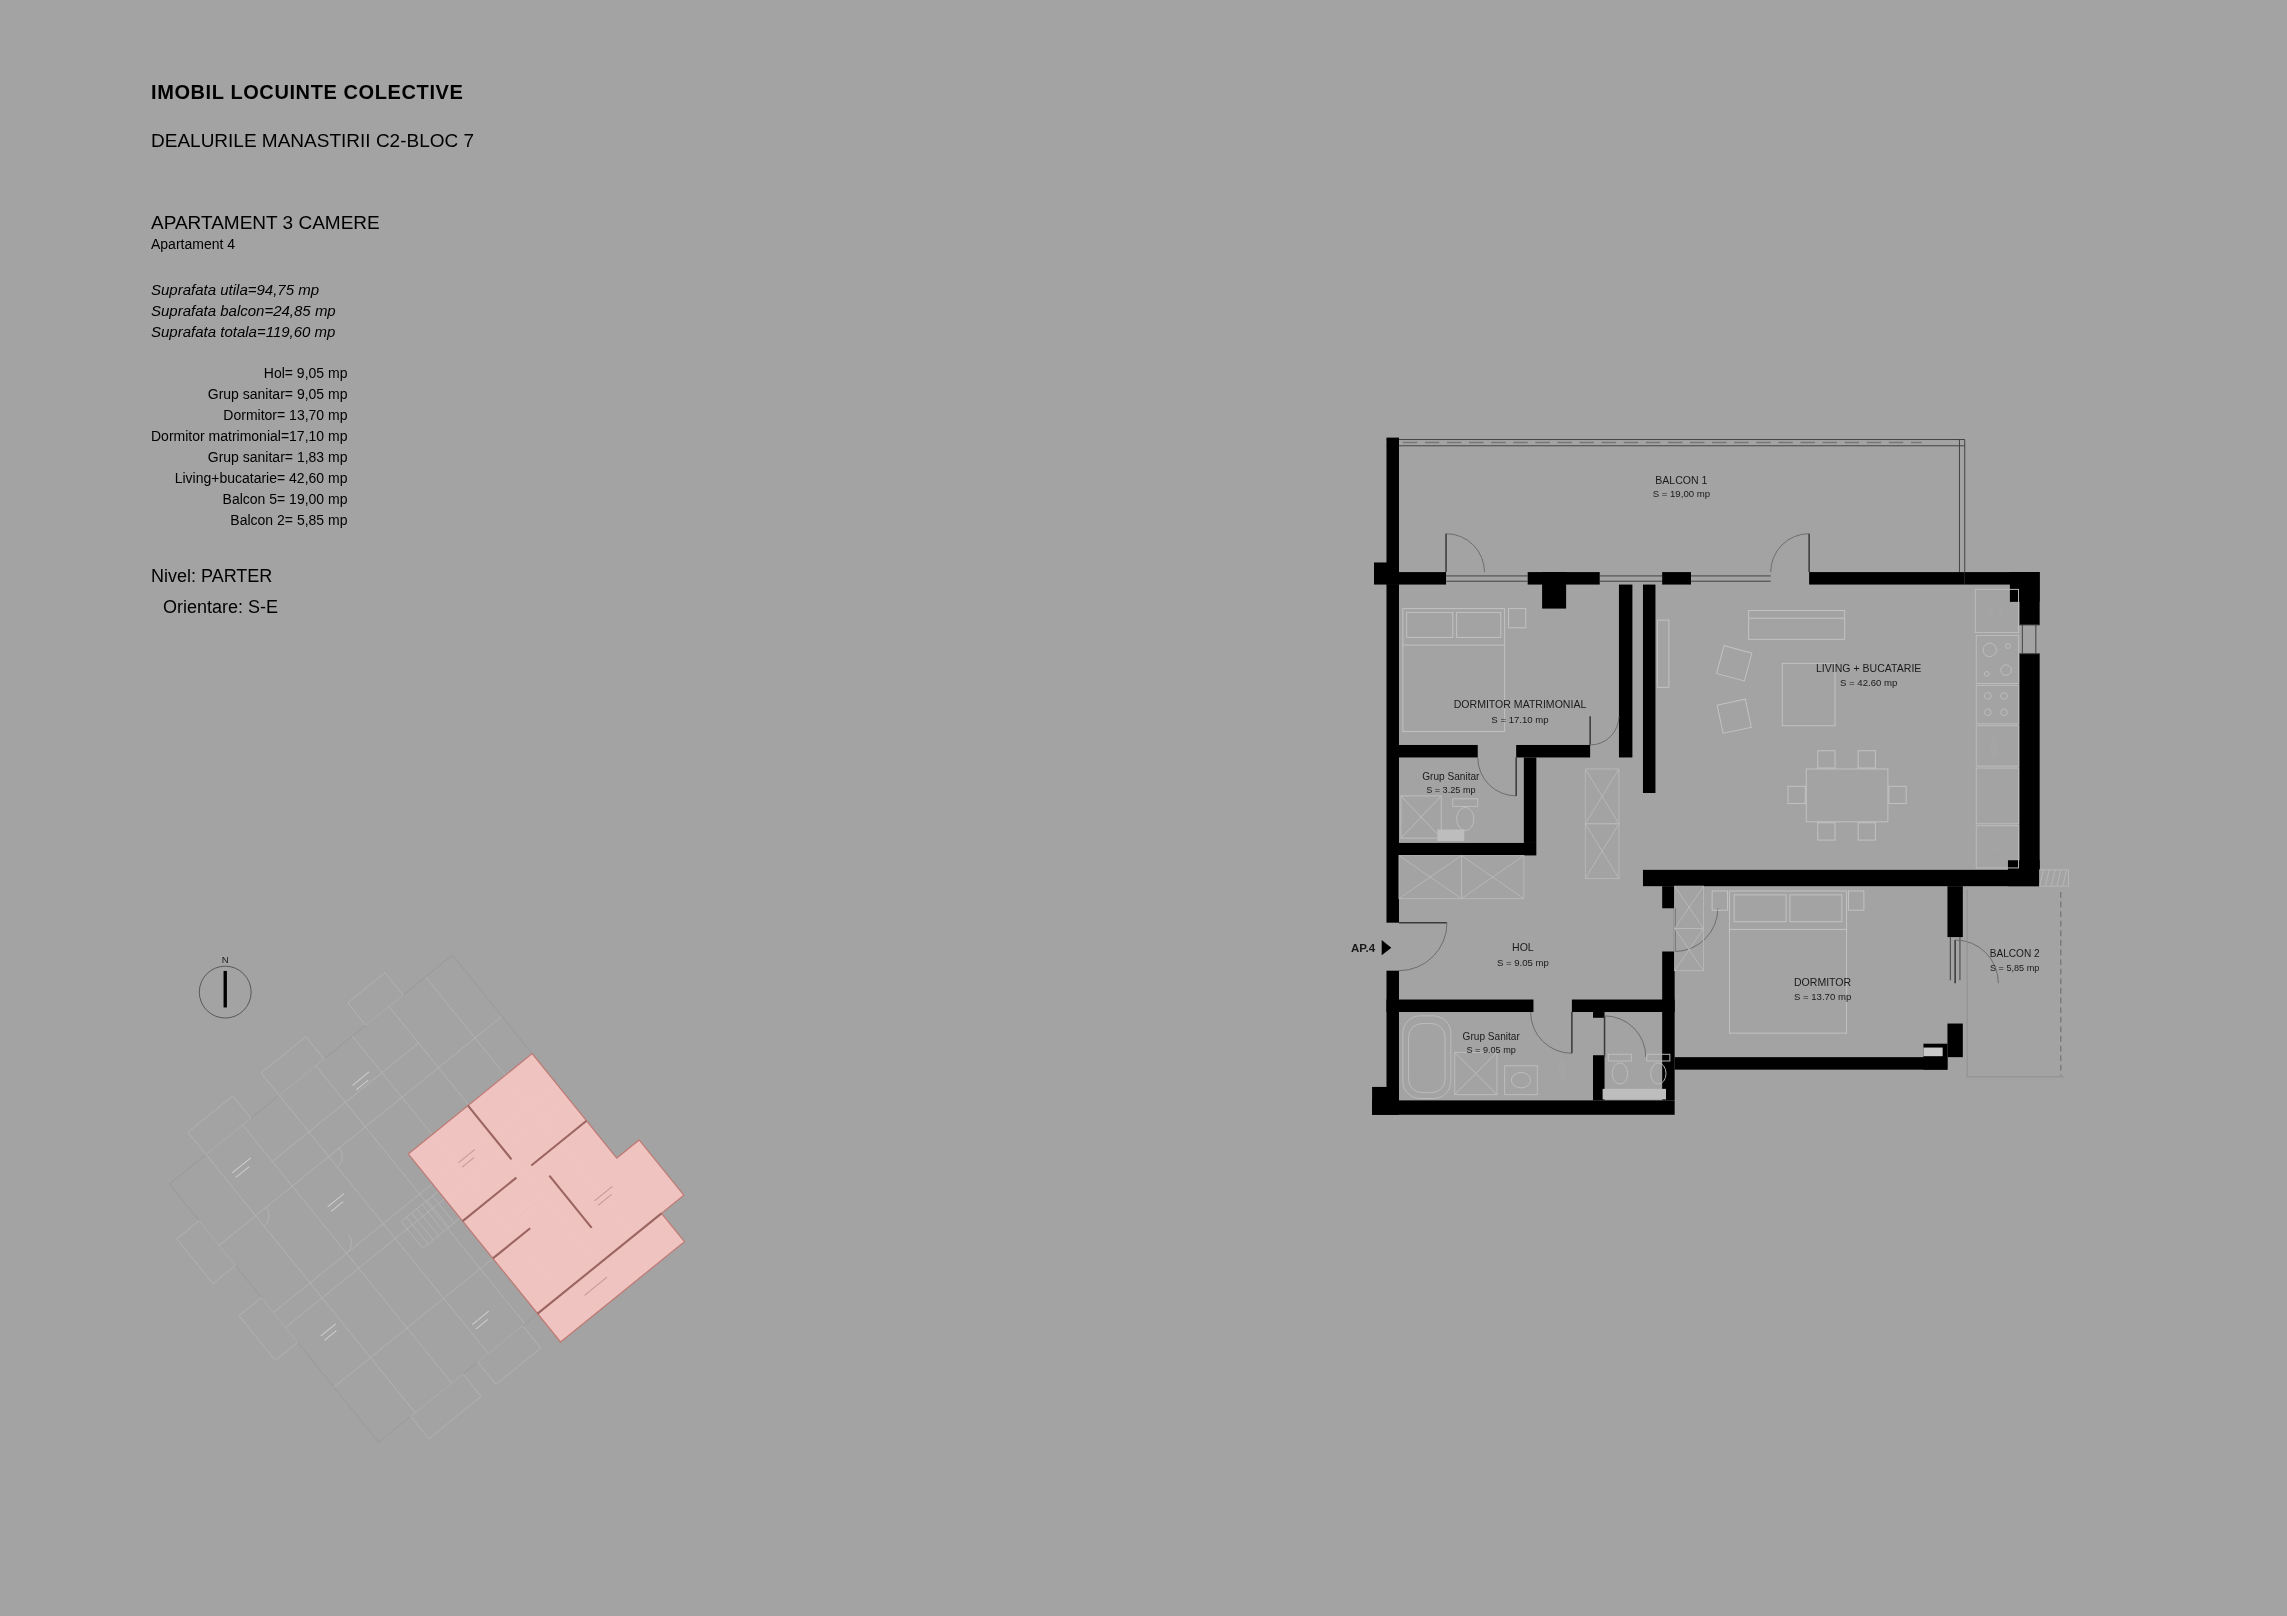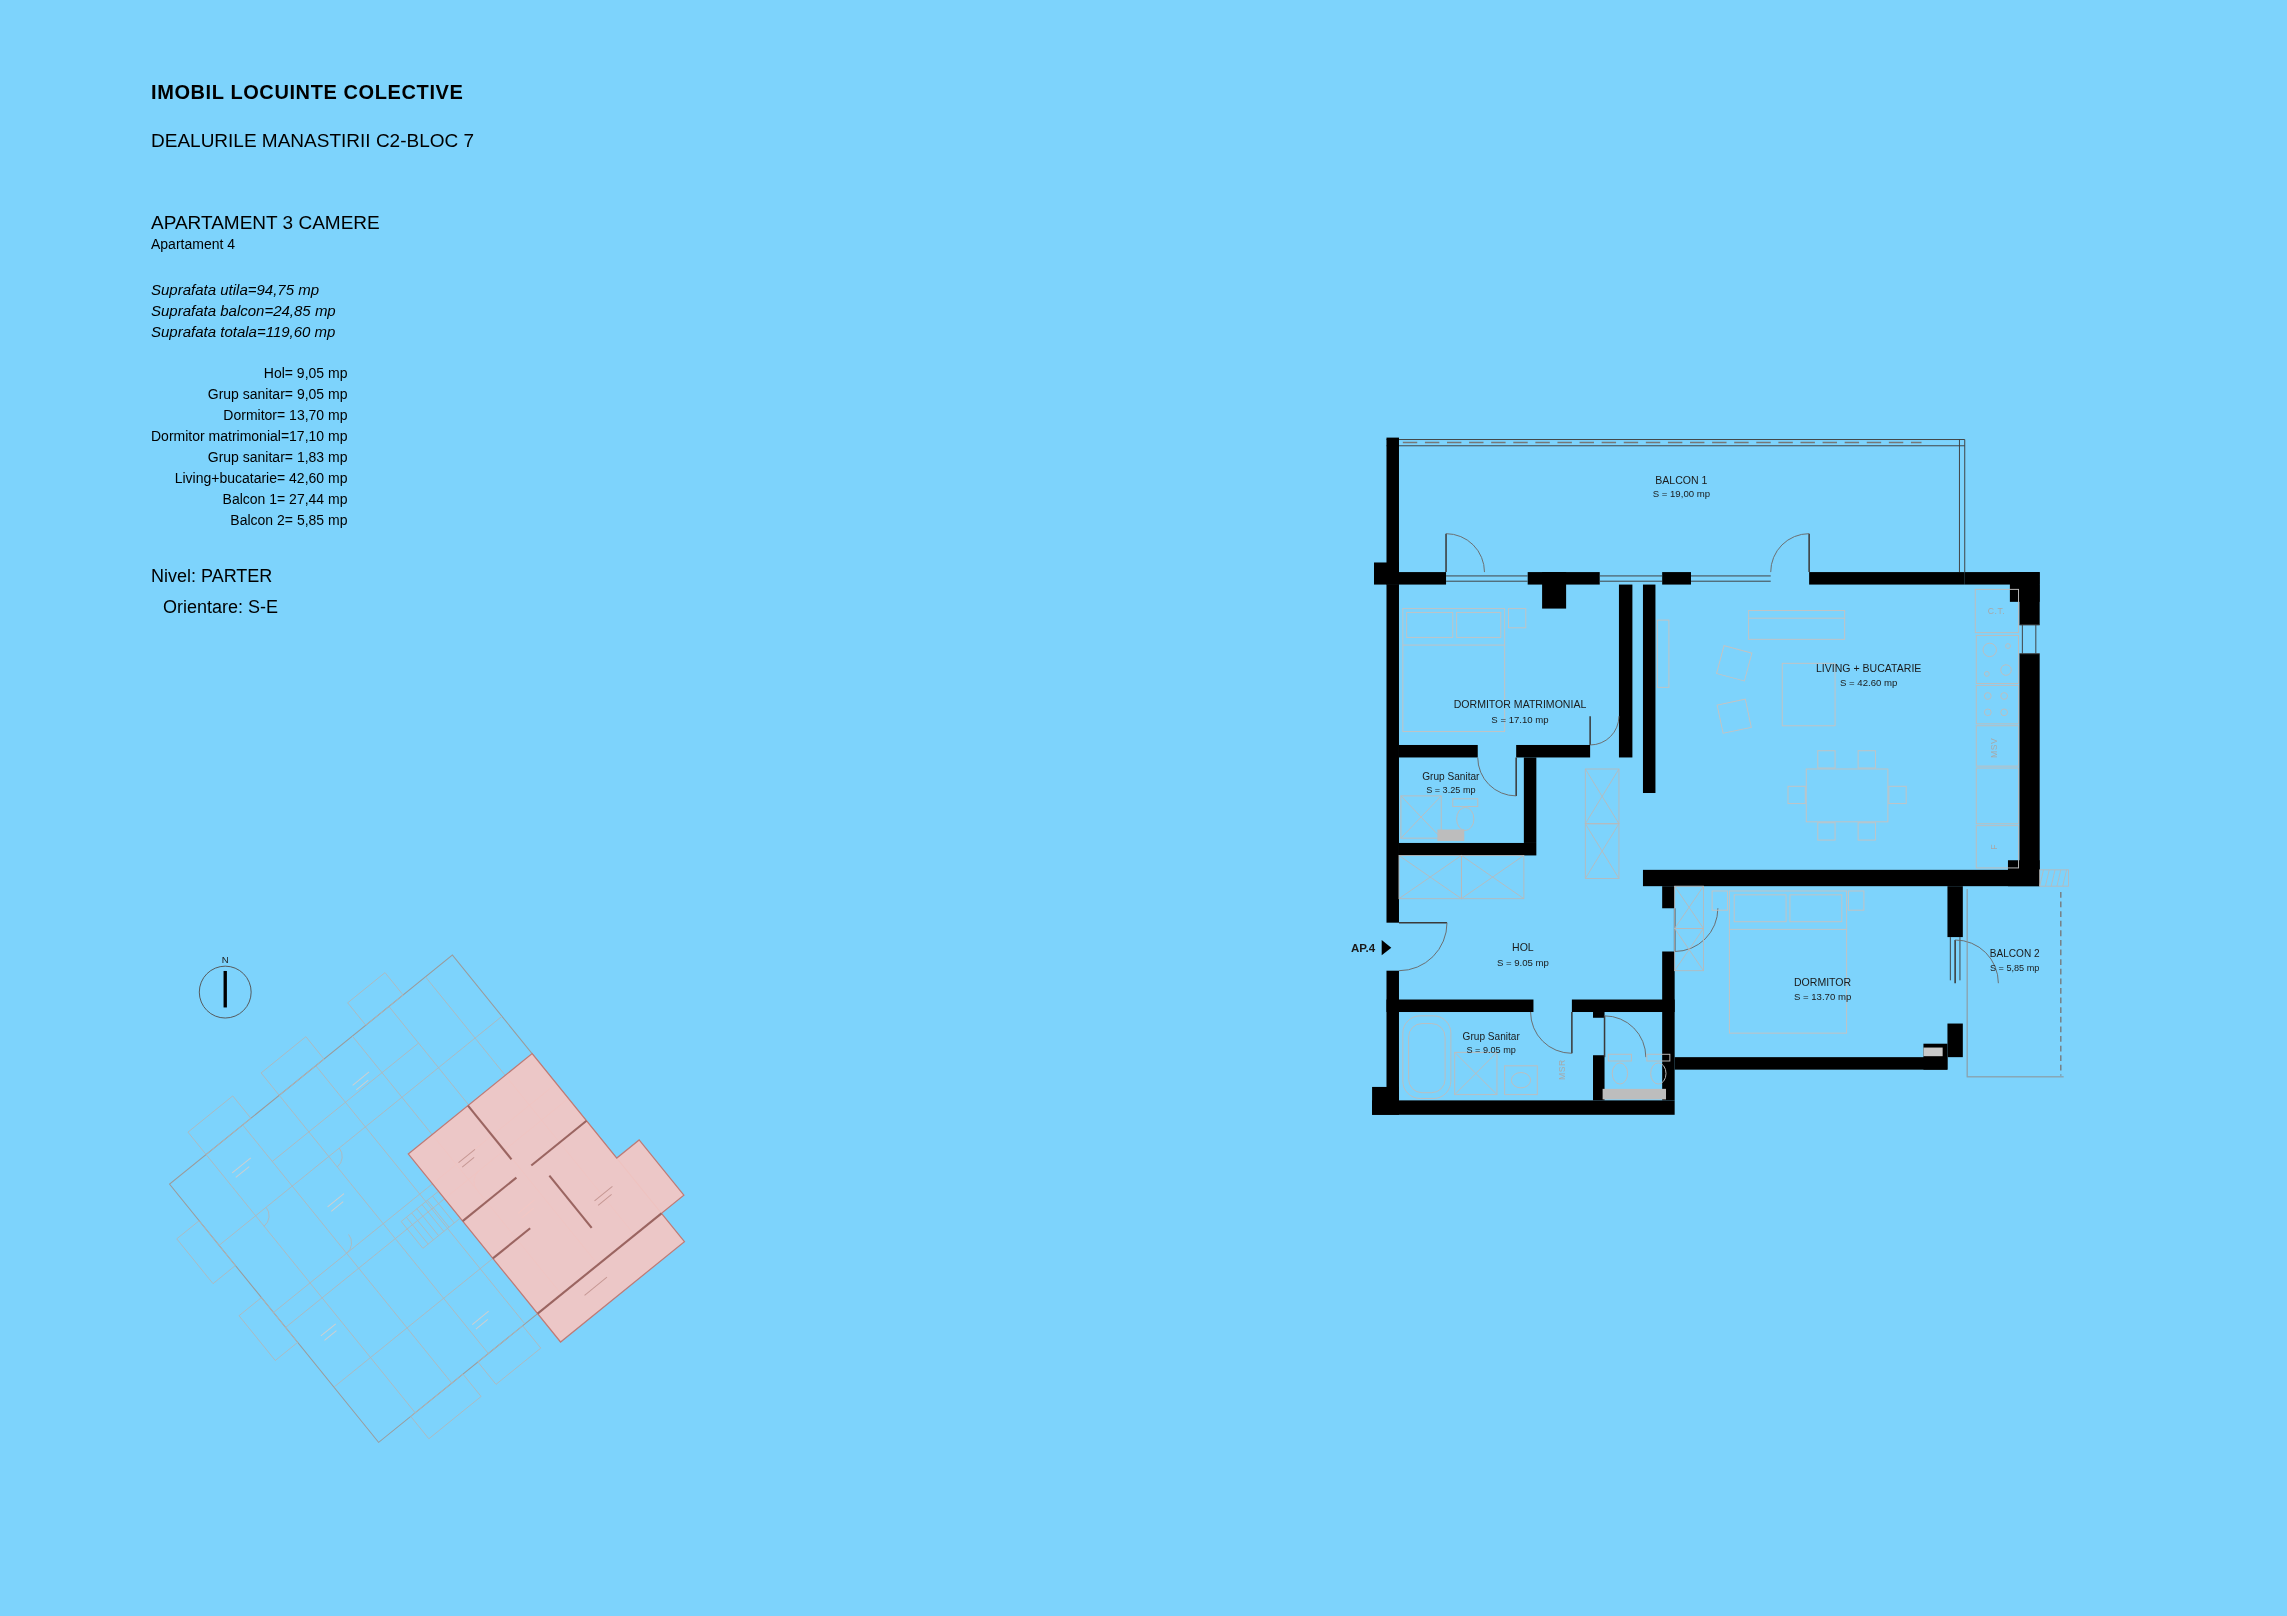--- a/index.html
+++ b/index.html
@@ -1,19 +1,19 @@
 <!DOCTYPE html>
 <html><head>
 <meta charset="utf-8">
 <style>
   html,body{margin:0;padding:0;background:#ffffff;}
   .sheet{
     position:relative;
     width:2287px;height:1617px;
-    background:#7dd3fc;
+    background:#a3a3a3;
     font-family:"Liberation Sans", sans-serif;
     color:#000;
     overflow:hidden;
   }
   .tline{position:absolute;white-space:nowrap;}
   .building-title{left:151px;top:81px;font-size:20px;font-weight:bold;letter-spacing:0.6px;}
   .project-name{left:151px;top:130px;font-size:19px;}
   .apt-type{left:151px;top:212px;font-size:19px;}
   .apt-name{left:151px;top:236px;font-size:14px;}
   .area-block{position:absolute;left:151px;top:279px;font-size:15px;line-height:21px;font-style:italic;}
@@ -56,21 +56,21 @@
     <div>Suprafata totala=119,60 mp</div>
   </div>
 
   <div class="room-block">
     <div>Hol= 9,05 mp</div>
     <div>Grup sanitar= 9,05 mp</div>
     <div>Dormitor= 13,70 mp</div>
     <div>Dormitor matrimonial=17,10 mp</div>
     <div>Grup sanitar= 1,83 mp</div>
     <div>Living+bucatarie= 42,60 mp</div>
-    <div>Balcon 1= 27,44 mp</div>
+    <div>Balcon 5= 19,00 mp</div>
     <div>Balcon 2= 5,85 mp</div>
   </div>
 
   <div class="tline level-line">Nivel: PARTER</div>
   <div class="tline orient-line">Orientare: S-E</div>
 
   <svg style="left:1345px;top:428px;" width="740" height="706" viewBox="0 0 770 735">
 
     <g>
       <line x1="43" y1="12" x2="645" y2="12" class="winline"></line>

